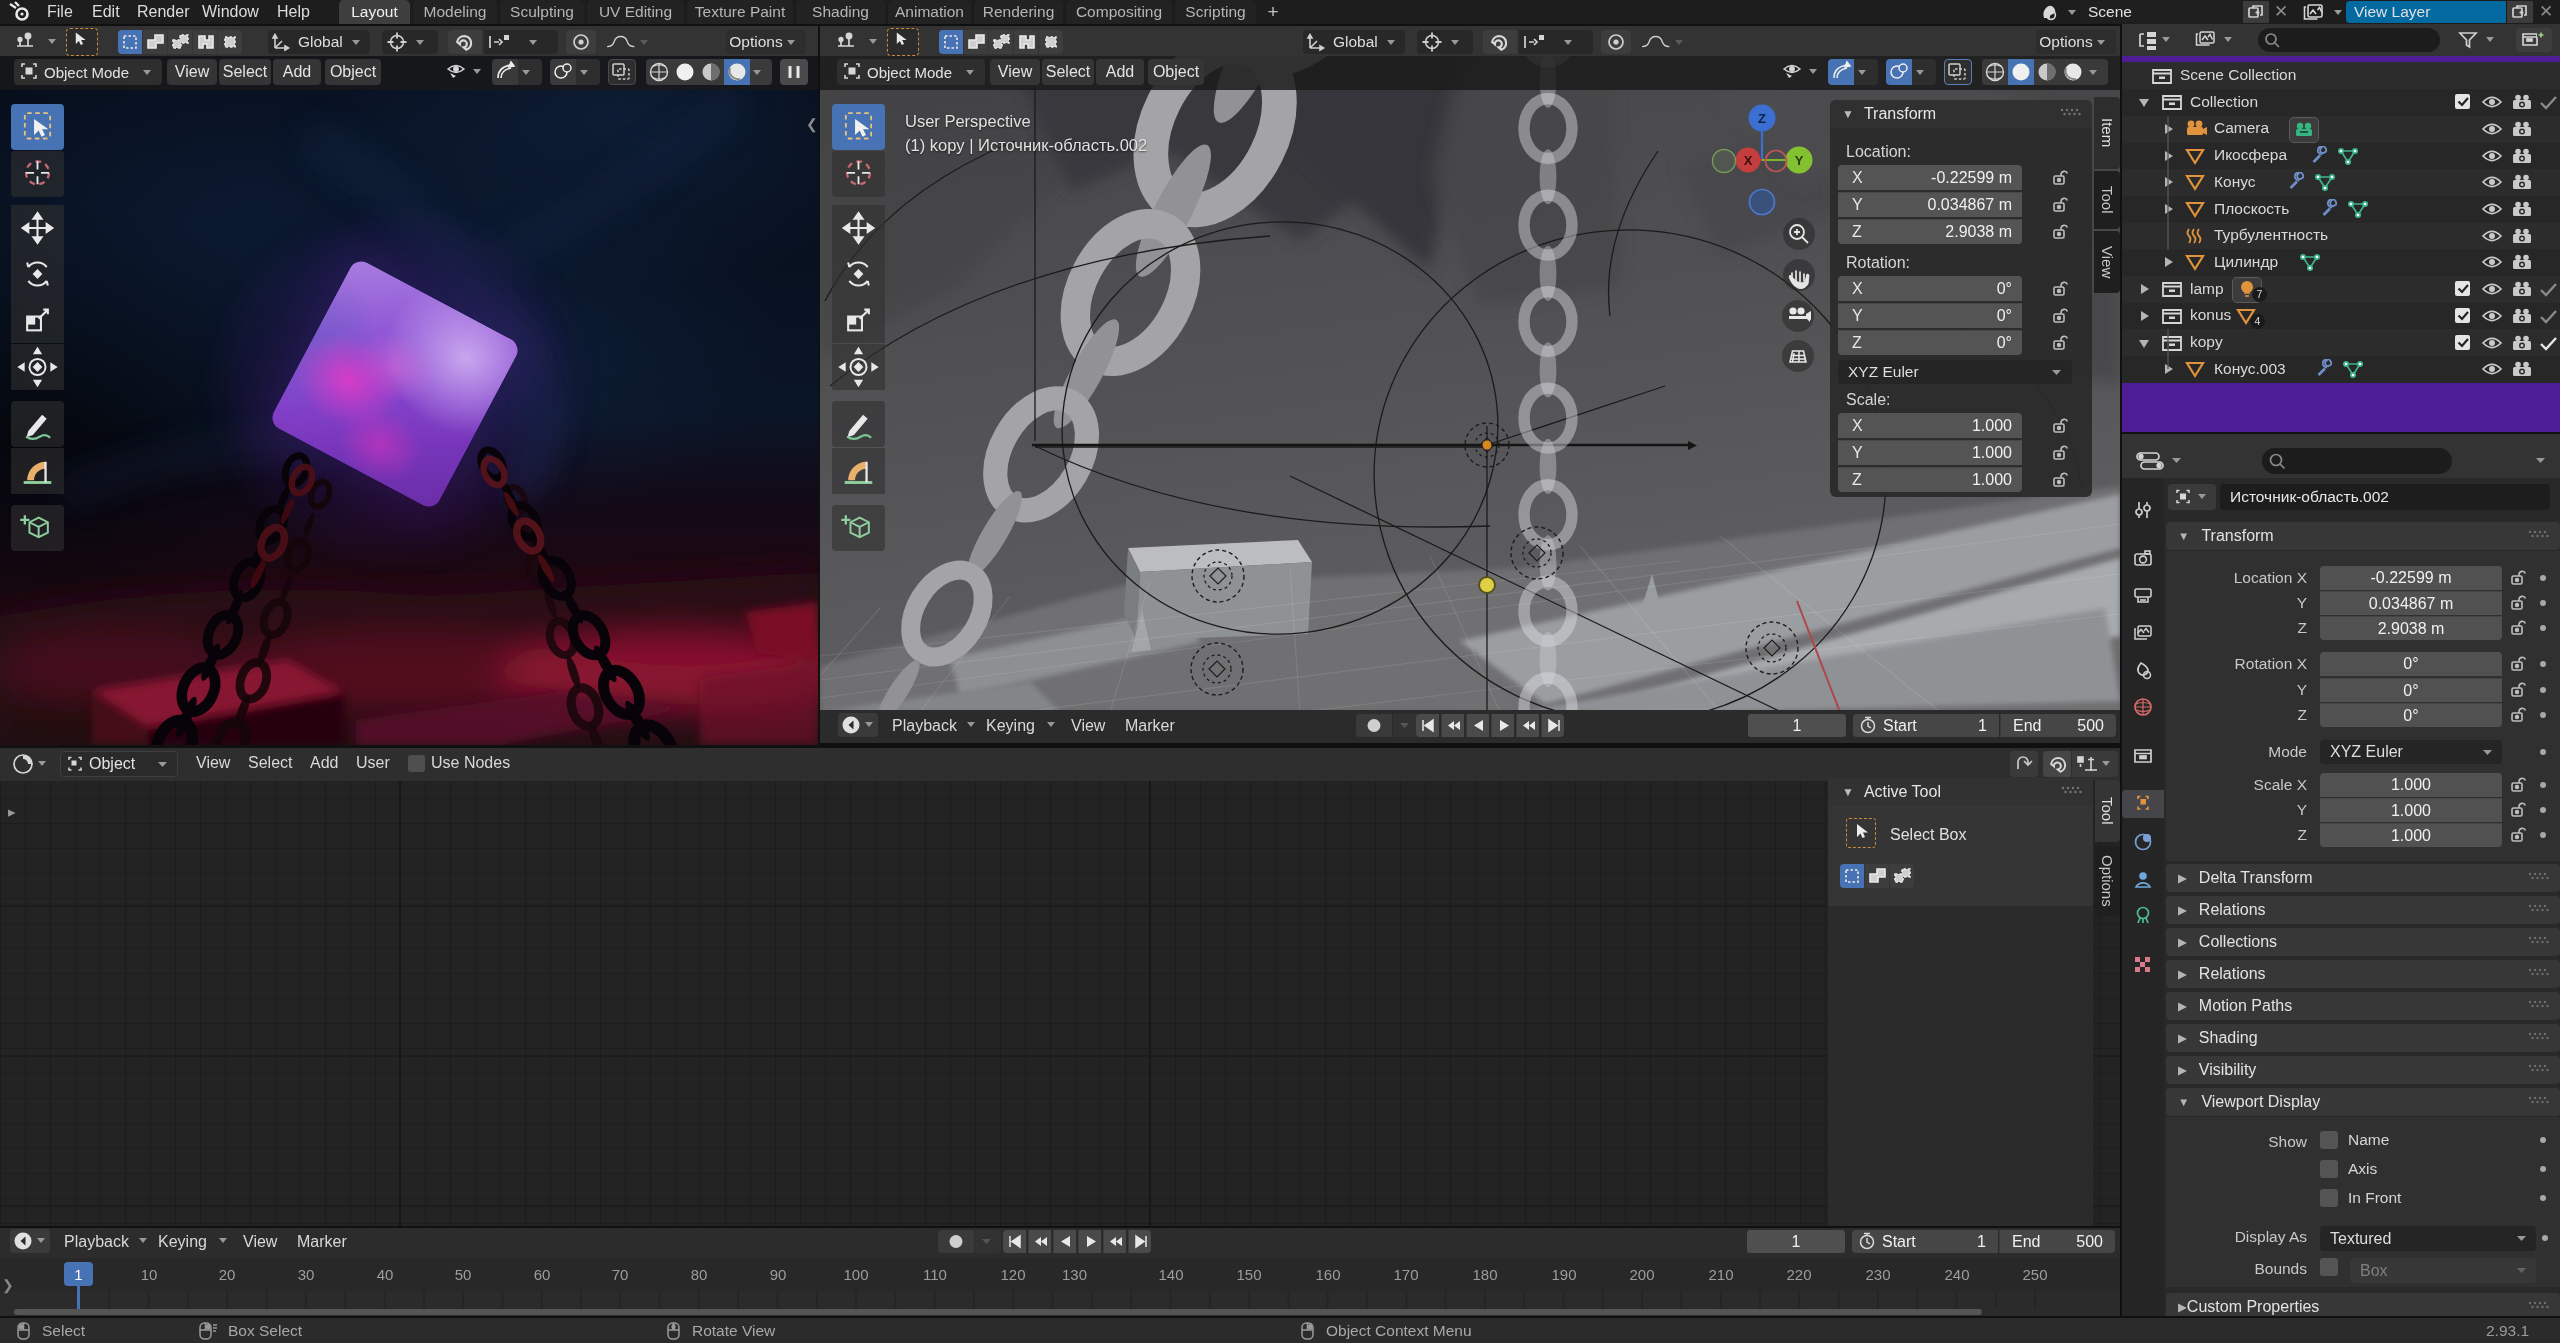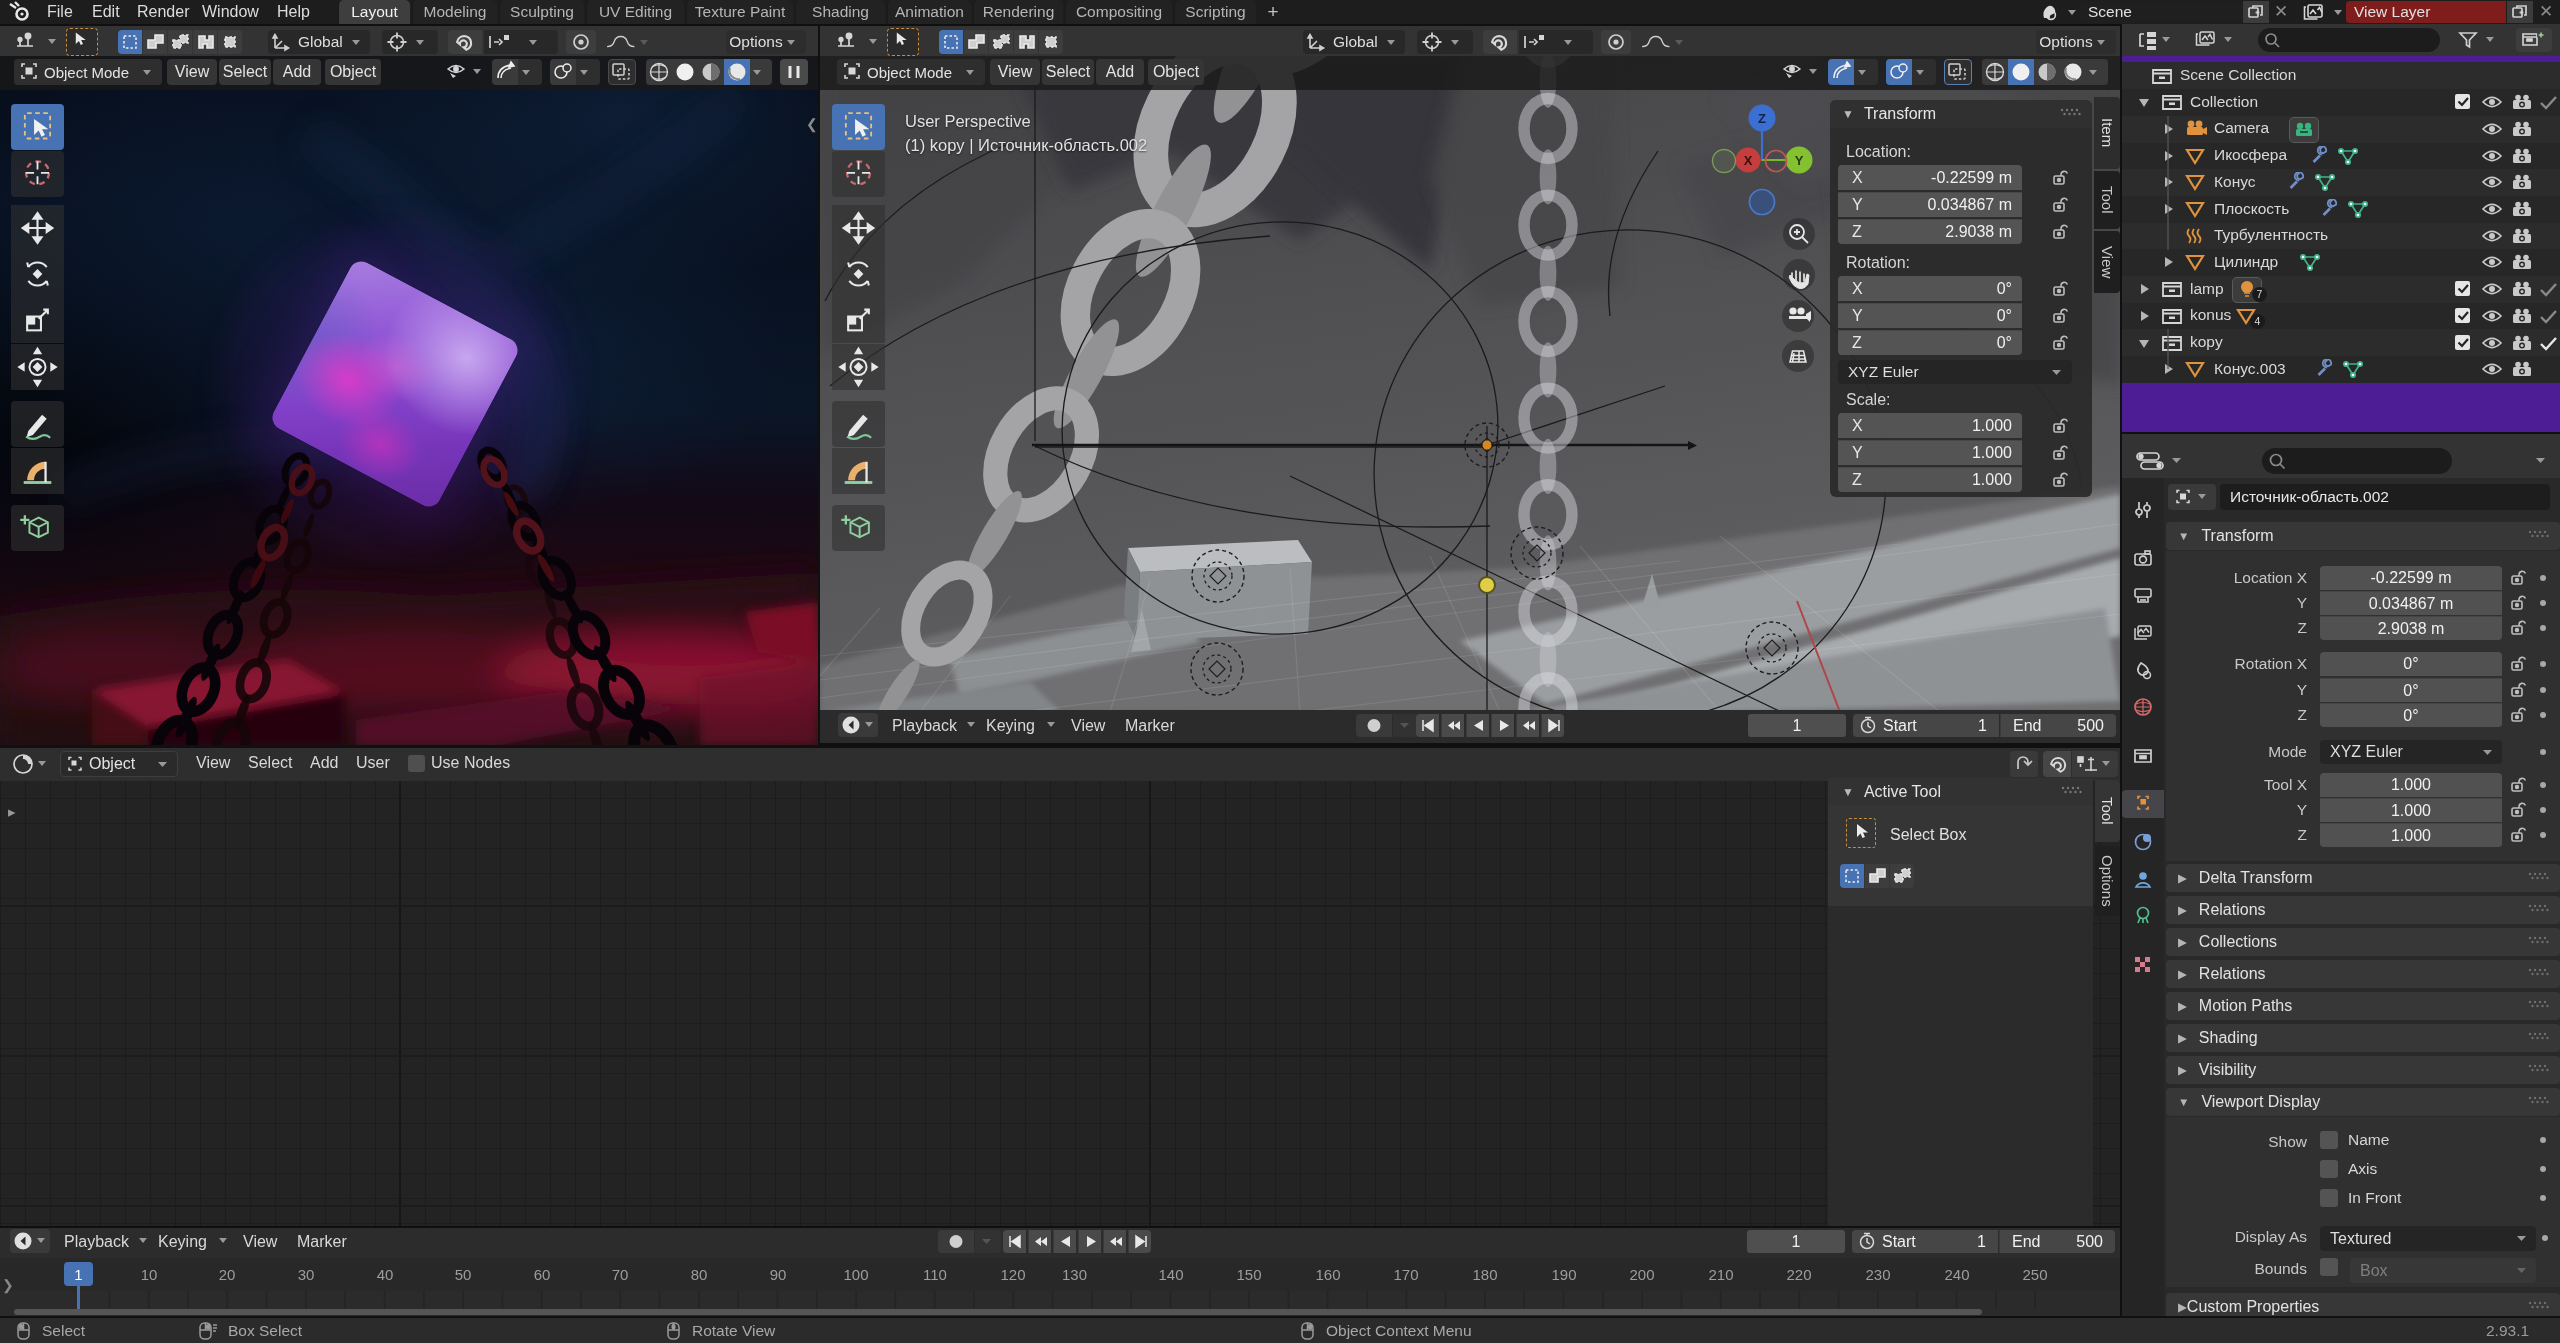--- a/index.html
+++ b/index.html
@@ -57,21 +57,21 @@
       </svg>
  </div>
  <div class="a" style="left:2270px;top:1px;width:22px;height:22px;color:#8a8a8a;font-size:17px;text-align:center;line-height:21px">✕</div>
  <svg class="a" style="left:2302px;top:2px" width="42" height="20">
    <g fill="none" stroke="#d8d8d8" stroke-width="1.6">
         <rect x="6" y="3" width="14" height="12" rx="1.5"></rect>
         <path d="M4 5 h-1.5 v12 h13 M8 12 l3-4 3 4 M15.5 8 l2-2.5 2.5 5"></path>
       </g>
    <path d="M32 8 l8 0 l-4 5 z" fill="#999"></path>
  </svg>
- <div class="a" style="left:2346px;top:1px;width:160px;height:22px;background:#7f1d1d;border-radius:4px 0 0 4px;color:#e0e0e0;font-size:15.5px;display:flex;align-items:center;padding-left:8px">View Layer</div>
+ <div class="a" style="left:2346px;top:1px;width:160px;height:22px;background:#0369a1;border-radius:4px 0 0 4px;color:#e0e0e0;font-size:15.5px;display:flex;align-items:center;padding-left:8px">View Layer</div>
  <div class="a" style="left:2507px;top:1px;width:26px;height:22px;background:#3c3c3c">
    <svg width="26" height="22">
         <g fill="none" stroke="#d0d0d0" stroke-width="1.7">
           <rect x="6" y="7" width="9" height="9" rx="1"></rect>
           <path d="M10 7 v-2 h9 v9 h-2 M14.5 9.5 v4 M12.5 11.5 h4"></path>
         </g>
       </svg>
  </div>
  <div class="a" style="left:2535px;top:1px;width:22px;height:22px;color:#8a8a8a;font-size:17px;text-align:center;line-height:21px">✕</div>
 </div>
@@ -1952,21 +1952,21 @@
     </svg>
     <circle class="a" style="left:418px;top:278px;width:6px;height:6px;background:#a8a8a8;border-radius:3px"></circle>
     <div class="a" style="left:40px;top:309px;width:145px;text-align:right;color:#c8c8c8;font-size:15.5px">Mode</div>
  <div class="dd a" style="left:198px;top:306px;width:182px;height:24px;background:#252525">
       <span style="margin-left:10px">XYZ Euler</span>
  <svg width="24" height="24" style="margin-left:auto">
         <path d="M5 10 l9 0 -4.5 5 z" fill="#999"></path>
       </svg>
     </div>
  <circle class="a" style="left:418px;top:315px;width:6px;height:6px;background:#a8a8a8;border-radius:3px"></circle>
-    <div class="a" style="left:40px;top:342px;width:145px;text-align:right;color:#c8c8c8;font-size:15.5px;white-space:nowrap">Tool X</div>
+    <div class="a" style="left:40px;top:342px;width:145px;text-align:right;color:#c8c8c8;font-size:15.5px;white-space:nowrap">Scale X</div>
     <div class="fld a" style="left:198px;top:339px;width:182px;height:24px;background:#515151;border-radius:4px 4px 0 0;justify-content:center;border-top:none">1.000</div>
     <svg class="a" style="left:386px;top:340px" width="20" height="22">
       <g fill="none" stroke="#bdbdbd" stroke-width="1.6">
         <rect x="4" y="9" width="10" height="8" rx="1.5"></rect>
         <path d="M11 9 v-1.5 a3.3 3.3 0 0 1 6.4 -1"></path>
         <circle cx="9" cy="13" r="1.4" fill="#bdbdbd"></circle>
       </g>
     </svg>
     <circle class="a" style="left:418px;top:348px;width:6px;height:6px;background:#a8a8a8;border-radius:3px"></circle>
     <div class="a" style="left:40px;top:367px;width:145px;text-align:right;color:#c8c8c8;font-size:15.5px;white-space:nowrap">Y</div>

